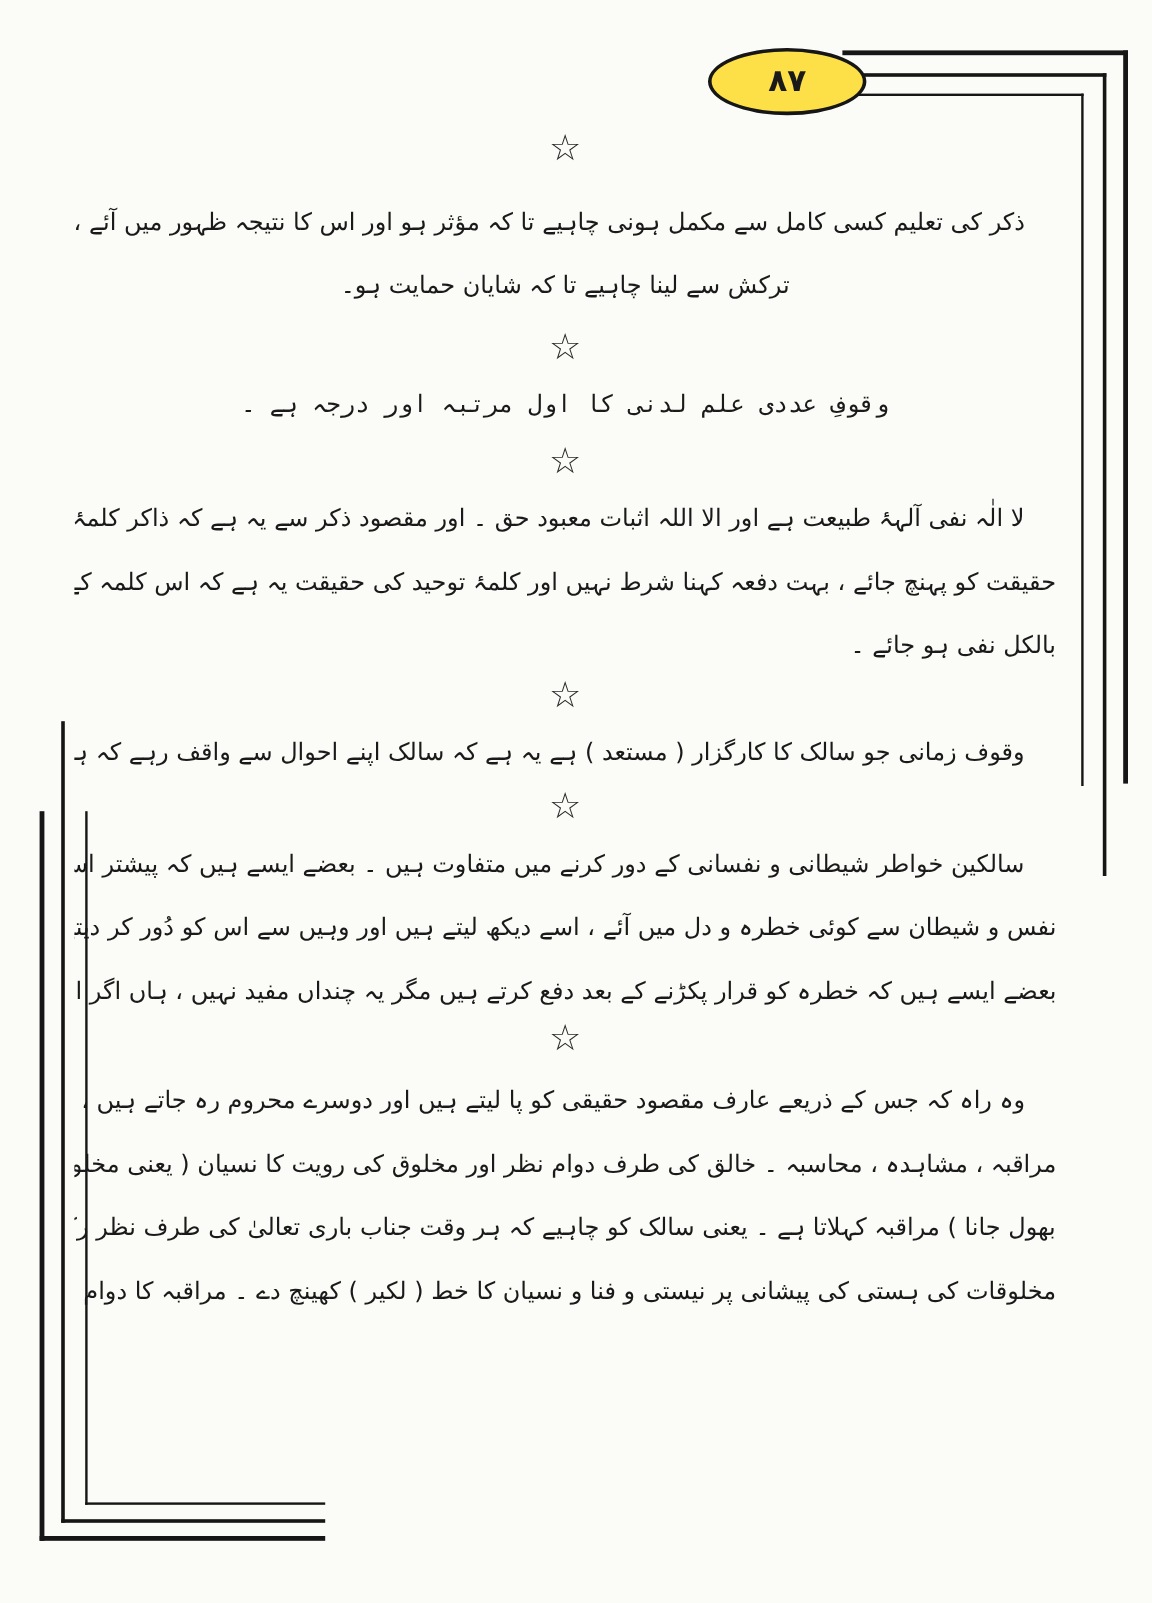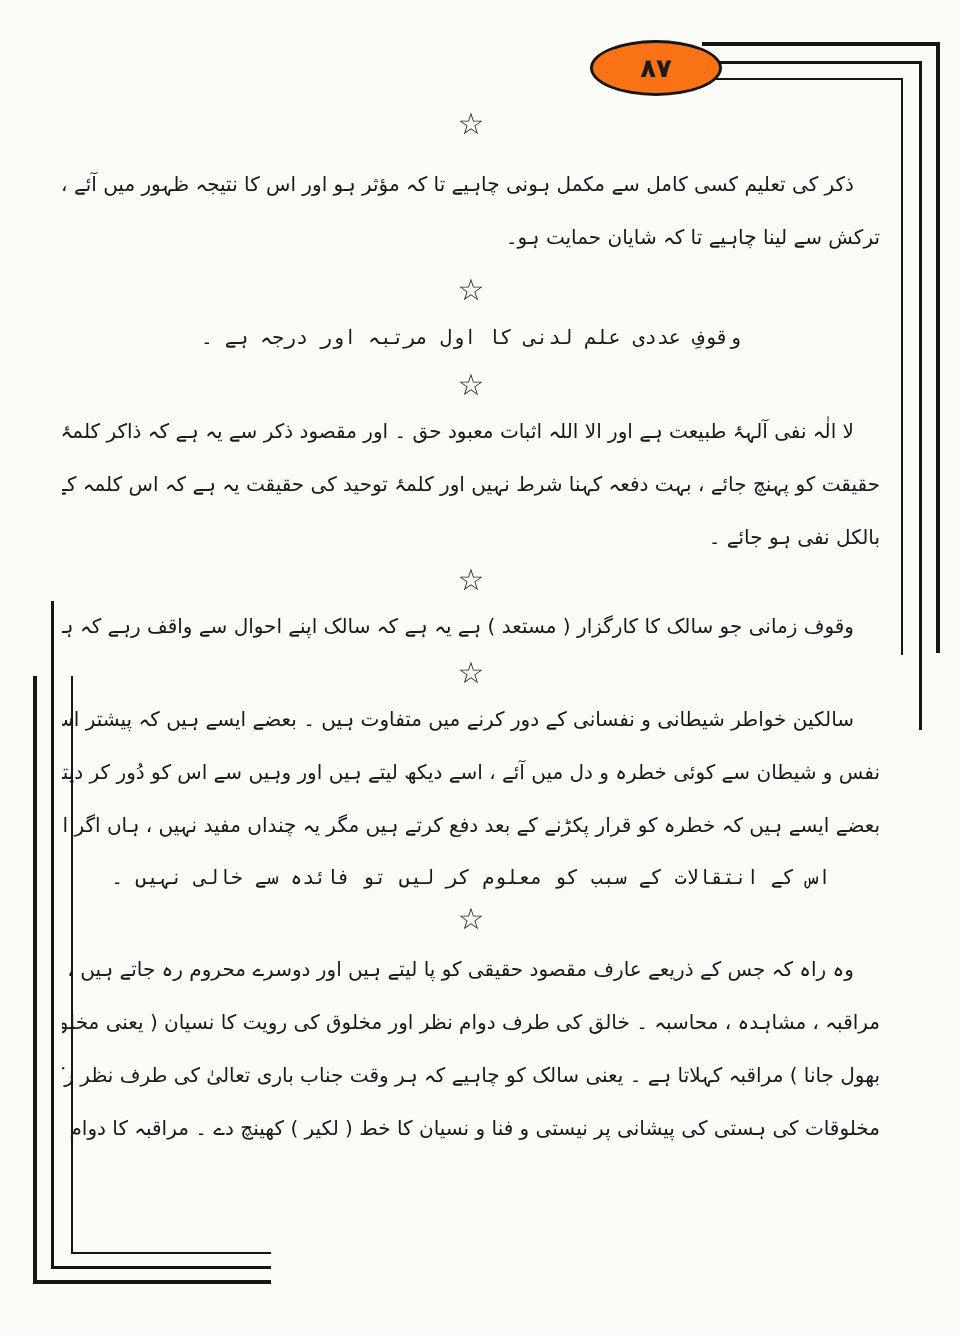--- a/index.html
+++ b/index.html
@@ -22,40 +22,40 @@
   .tr-v-inner{left:901px;top:78px;width:2px;height:577px;}
   .bl-v-outer{left:33px;top:676px;width:4px;height:608px;}
   .bl-v-mid{left:51px;top:601px;width:3px;height:668px;}
   .bl-v-inner{left:71px;top:676px;width:2px;height:578px;}
   .bl-h-inner{left:71px;top:1252px;width:200px;height:2px;}
   .bl-h-mid{left:51px;top:1266px;width:220px;height:3px;}
   .bl-h-outer{left:33px;top:1280px;width:238px;height:4px;}
   
   .oval{
     position:absolute;border:3px solid #161616;border-radius:50%;
-    background:#f97316;display:flex;align-items:center;justify-content:center;
+    background:#fde047;display:flex;align-items:center;justify-content:center;
     z-index:2;font-weight:bold;
   }
   .oval-top{left:590px;top:40px;width:126px;height:50px;font-size:26px;}
   .oval-bottom{left:258px;top:1243px;width:130px;height:60px;font-size:24px;}
   
   .content{
     position:absolute;left:62px;top:104px;width:818px;
     direction:rtl;
     font-size:20px;
     line-height:53px;
   }
   .star{
     height:40px;line-height:40px;text-align:center;
     font-size:30px;color:#2a2a2a;direction:ltr;
   }
   .para{margin:0;}
   .line{white-space:nowrap;overflow:hidden;height:53px;}
   .line.full{text-align:justify;text-align-last:justify;}
-  .line.left{text-align:right;}
+  .line.left{text-align:center;}
   .line.center{text-align:center;font-family:Liberation Mono, monospace;}
   .line.right{text-align:right;}
   .line.first{padding-right:26px;}
   .m-top-14{margin-top:14px;}
   .m-top-6{margin-top:6px;}
   .m-top-2{margin-top:2px;}
   .m-top-neg4{margin-top:-4px;}
   .m-top-neg6{margin-top:-6px;}
   .m-top-4{margin-top:4px;}
 </style>
@@ -110,21 +110,20 @@
     <div class="para">
       <div class="line full first">وقوف زمانی جو سالک کا کارگزار ( مستعد ) ہے یہ ہے کہ سالک اپنے احوال سے واقف رہے کہ ہر</div>
     </div>
 
     <div class="star">☆</div>
 
     <div class="para">
       <div class="line full first">سالکین خواطر شیطانی و نفسانی کے دور کرنے میں متفاوت ہیں ۔ بعضے ایسے ہیں کہ پیشتر اس کے</div>
       <div class="line full">نفس و شیطان سے کوئی خطرہ و دل میں آئے ، اسے دیکھ لیتے ہیں اور وہیں سے اس کو دُور کر دیتے ہیں ۔ اور</div>
       <div class="line full">بعضے ایسے ہیں کہ خطرہ کو قرار پکڑنے کے بعد دفع کرتے ہیں مگر یہ چنداں مفید نہیں ، ہاں اگر اس کے منشا اور</div>
-      <div class="line center">اس کے انتقالات کے سبب کو معلوم کر لیں تو فائدہ سے خالی نہیں ۔</div>
     </div>
 
     <div class="star m-top-neg6">☆</div>
 
     <div class="para m-top-4">
       <div class="line full first">وہ راہ کہ جس کے ذریعے عارف مقصود حقیقی کو پا لیتے ہیں اور دوسرے محروم رہ جاتے ہیں ، تین ہیں ،</div>
       <div class="line full">مراقبہ ، مشاہدہ ، محاسبہ ۔ خالق کی طرف دوام نظر اور مخلوق کی رویت کا نسیان ( یعنی مخلوق کے خیال و لحاظ کا</div>
       <div class="line full">بھول جانا ) مراقبہ کہلاتا ہے ۔ یعنی سالک کو چاہیے کہ ہر وقت جناب باری تعالیٰ کی طرف نظر رکھے اور تمام</div>
       <div class="line full">مخلوقات کی ہستی کی پیشانی پر نیستی و فنا و نسیان کا خط ( لکیر ) کھینچ دے ۔ مراقبہ کا دوام نادر چیز ہے ۔ اس گروہ</div>
     </div>

